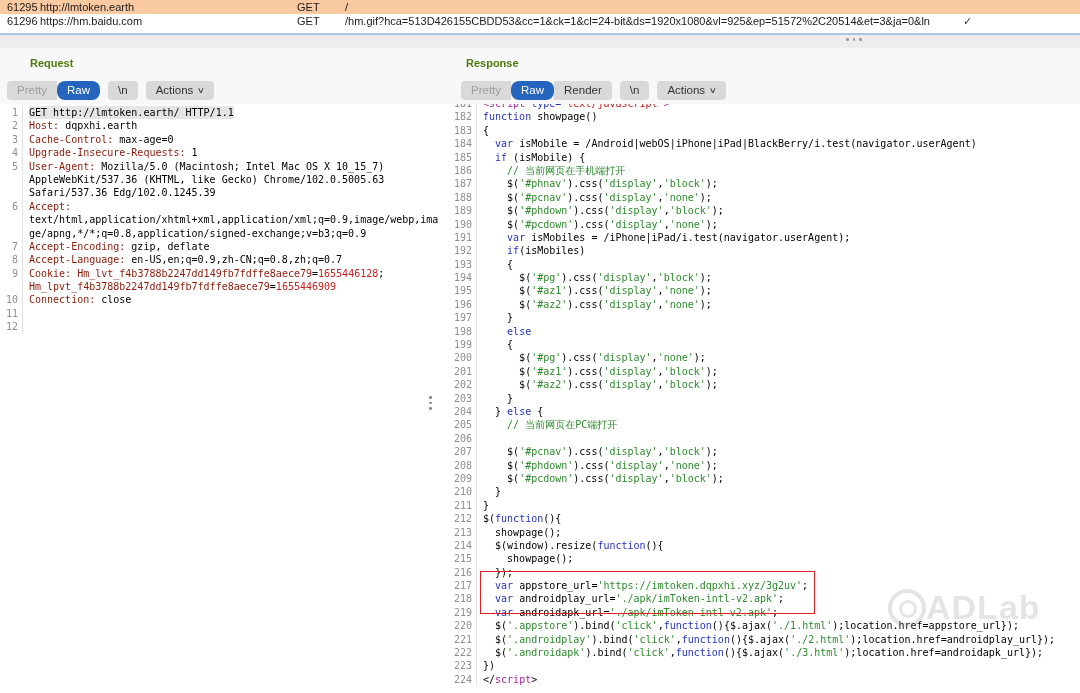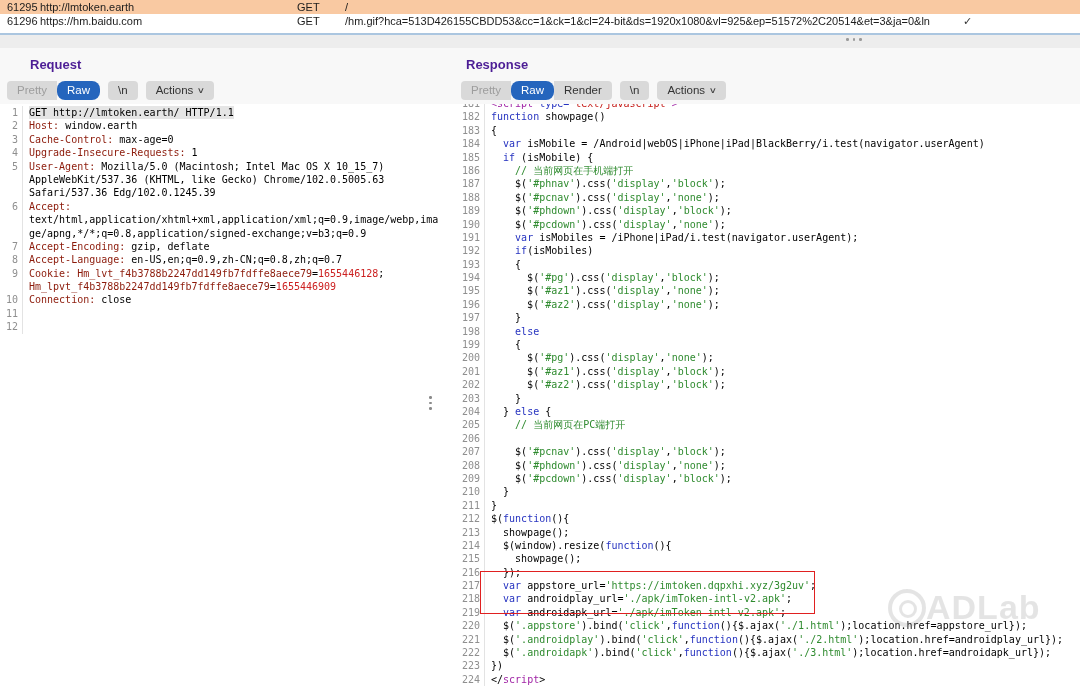--- a/index.html
+++ b/index.html
@@ -15,21 +15,21 @@
   .c-id{padding-left:7px;}
   .c-check{text-align:center;font-size:11px;color:#333;}
   
   .h-split{position:absolute;left:0;top:28px;width:1080px;height:20px;background:#fff;}
   .h-split .blue-line{position:absolute;left:0;top:5px;width:1080px;height:1.5px;background:#abc6e0;}
   .h-split .band{position:absolute;left:0;top:6.5px;width:1080px;height:13.5px;background:#ededed;}
   .h-dots{position:absolute;left:846px;top:10px;display:flex;gap:4px;}
   .h-dots i{width:2.5px;height:2.5px;border-radius:50%;background:#9a9a9a;display:block;}
   
   .hdr-strip{position:absolute;left:0;top:48px;width:1080px;height:56px;background:#f8f8f8;}
-  .panel-title{position:absolute;font-size:13px;font-weight:bold;color:#4c1d95;}
+  .panel-title{position:absolute;font-size:11px;font-weight:bold;color:#4d7c0f;}
   .t-req{left:30px;top:57px;}
   .t-resp{left:466px;top:57px;}
   
   .tabs{position:absolute;display:flex;align-items:center;gap:8px;height:19px;}
   .tabs-req{left:7px;top:81px;}
   .tabs-resp{left:461px;top:81px;}
   .seg-group{display:inline-flex;border-radius:4px;overflow:hidden;}
   .seg{height:19px;line-height:19px;padding:0 10px;font-size:11.5px;background:#d9d9d9;color:#333;}
   .seg.muted{color:#9d9d9d;}
   .seg.sel{background:#2565bd;color:#fff;border-radius:8px;}
@@ -39,21 +39,21 @@
   
   .code-view{position:absolute;overflow:hidden;background:#fff;}
   #req-code{left:0;top:106px;width:448px;height:239px;}
   #resp-view{left:448px;top:104px;width:632px;height:589px;}
   #resp-code{margin-top:-7px;}
   .code-row{display:flex;height:13.4px;line-height:13.4px;
             font-family:"DejaVu Sans Mono",monospace;font-size:10px;white-space:pre;}
   .gutter{flex:0 0 auto;text-align:right;color:#8f8f8f;padding-right:4px;
           border-right:1px solid #e3e3e3;margin-right:6px;}
   #req-code .gutter{width:18px;}
-  #resp-code .gutter{width:24px;margin-left:8px;}
+  #resp-code .gutter{width:24px;}
   .code{display:inline-block;color:#000;}
   .code.hl{background:#e5e5e5;}
   .sg-p{color:#000;}
   .sg-h{color:#8c1a0a;}
   .sg-r{color:#cc2020;}
   .sg-b{color:#2633c0;}
   .sg-g{color:#2f8b2f;}
   .sg-t{color:#a126a6;}
   .sg-rd{color:#c41a16;}
   .red-box{position:absolute;border:1.5px solid #e02020;pointer-events:none;}
@@ -127,21 +127,21 @@
       </span>
       <span class="pill">\n</span>
       <span class="pill">
         <span>Actions</span>
         <span class="chev">∨</span>
       </span>
     </div>
 
   <div class="code-view" id="req-code">
       <div class="code-row"><span class="gutter">1</span><span class="code hl"><span class="sg-p">GET http://lmtoken.earth/ HTTP/1.1</span></span></div>
-      <div class="code-row"><span class="gutter">2</span><span class="code"><span class="sg-h">Host:</span><span class="sg-p"> window.earth</span></span></div>
+      <div class="code-row"><span class="gutter">2</span><span class="code"><span class="sg-h">Host:</span><span class="sg-p"> dqpxhi.earth</span></span></div>
       <div class="code-row"><span class="gutter">3</span><span class="code"><span class="sg-h">Cache-Control:</span><span class="sg-p"> max-age=0</span></span></div>
       <div class="code-row"><span class="gutter">4</span><span class="code"><span class="sg-h">Upgrade-Insecure-Requests:</span><span class="sg-p"> 1</span></span></div>
       <div class="code-row"><span class="gutter">5</span><span class="code"><span class="sg-h">User-Agent:</span><span class="sg-p"> Mozilla/5.0 (Macintosh; Intel Mac OS X 10_15_7)</span></span></div>
       <div class="code-row"><span class="gutter"></span><span class="code"><span class="sg-p">AppleWebKit/537.36 (KHTML, like Gecko) Chrome/102.0.5005.63</span></span></div>
       <div class="code-row"><span class="gutter"></span><span class="code"><span class="sg-p">Safari/537.36 Edg/102.0.1245.39</span></span></div>
       <div class="code-row"><span class="gutter">6</span><span class="code"><span class="sg-h">Accept:</span></span></div>
       <div class="code-row"><span class="gutter"></span><span class="code"><span class="sg-p">text/html,application/xhtml+xml,application/xml;q=0.9,image/webp,ima</span></span></div>
       <div class="code-row"><span class="gutter"></span><span class="code"><span class="sg-p">ge/apng,*/*;q=0.8,application/signed-exchange;v=b3;q=0.9</span></span></div>
       <div class="code-row"><span class="gutter">7</span><span class="code"><span class="sg-h">Accept-Encoding:</span><span class="sg-p"> gzip, deflate</span></span></div>
       <div class="code-row"><span class="gutter">8</span><span class="code"><span class="sg-h">Accept-Language:</span><span class="sg-p"> en-US,en;q=0.9,zh-CN;q=0.8,zh;q=0.7</span></span></div>

